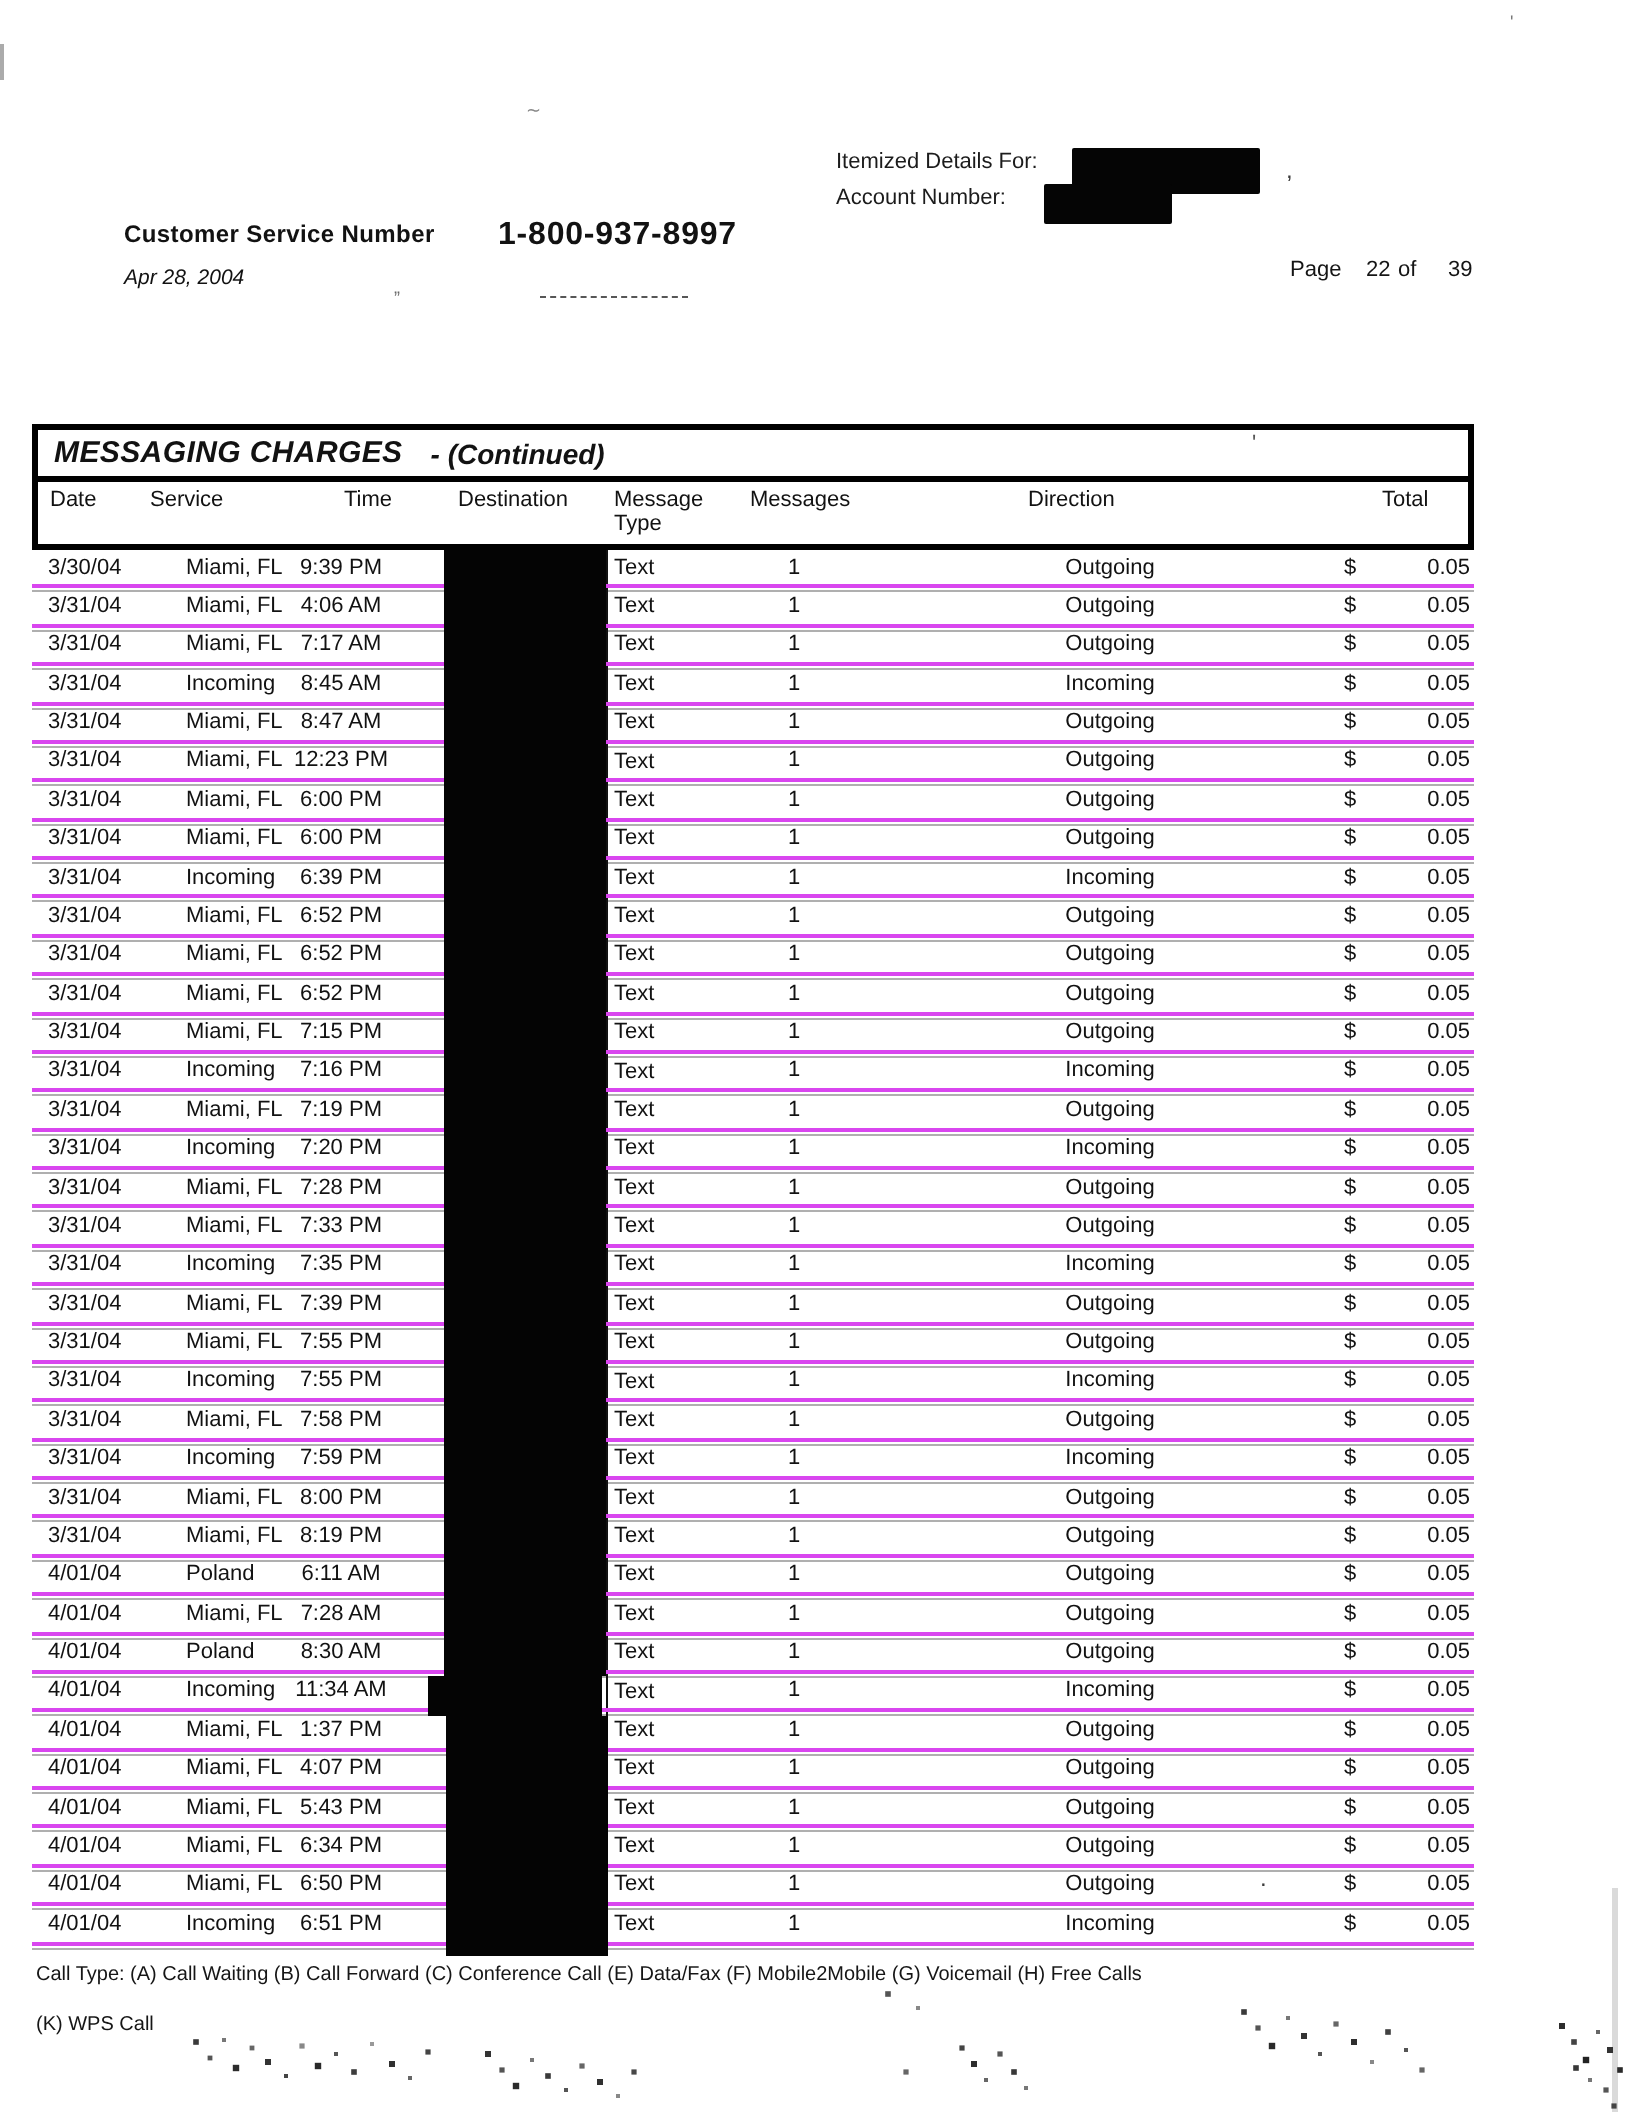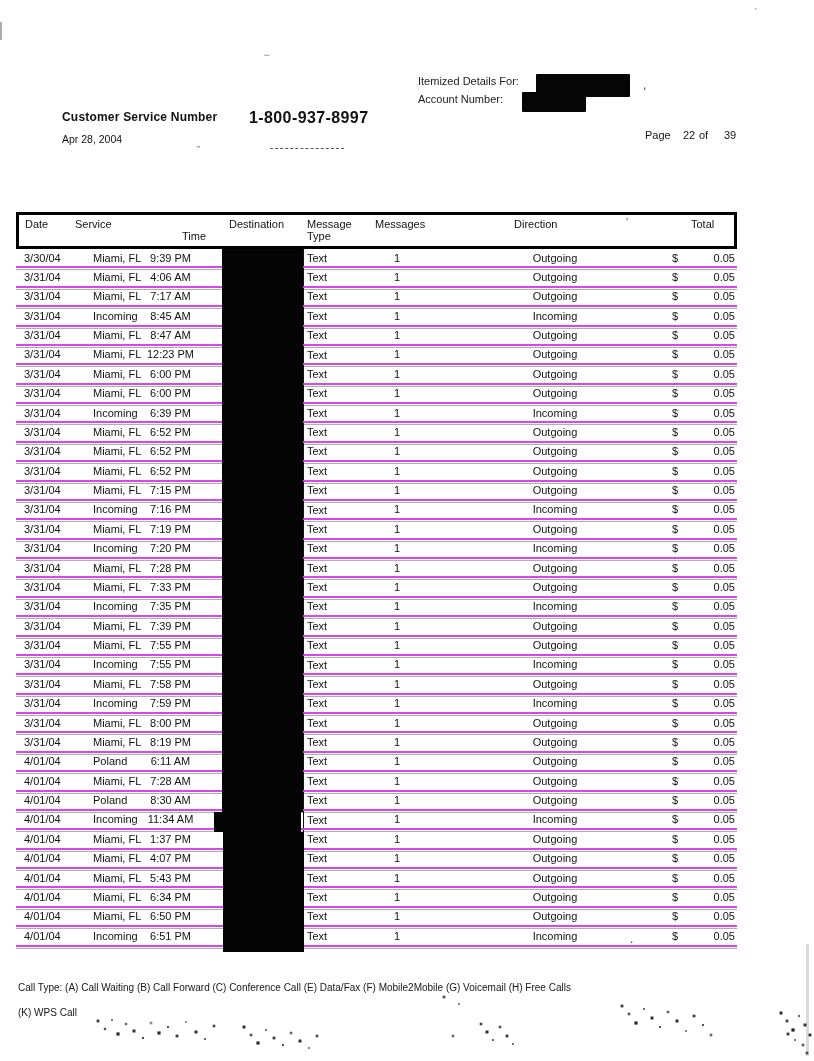--- a/index.html
+++ b/index.html
@@ -9,33 +9,33 @@
     background:#ffffff; overflow:hidden;
     font-family:"Liberation Sans", sans-serif; color:#121212;
   }
   .abs { position:absolute; }
 
   
   .meta-label { font-size:11px; color:#1c1c1c; }
   .redact { position:absolute; background:#050505; border-radius:1px; }
   .cs-label { font-size:12px; font-weight:bold; letter-spacing:.2px; }
   .cs-number { font-size:16px; font-weight:bold; letter-spacing:.4px; }
-  .bill-date { font-size:10.5px; }
+  .bill-date { font-size:10.5px;font-style:italic; }
   .dash-line { position:absolute; width:74px; border-top:1.6px dashed #3a3a3a; opacity:.85; }
   .pageind span { position:absolute; font-size:11px; color:#151515; }
 
   
   .bill-table { position:absolute; left:16px; top:212px; width:721px; }
   .thead-box { border:3px solid #000; }
   .title-row { height:26px; border-bottom:3px solid #000; display:flex; align-items:center; padding-left:8px; }
   .title-row .t1 { font-size:15px; font-weight:bold; font-style:italic; letter-spacing:.2px; }
   .title-row .t2 { font-size:14px; font-weight:bold; font-style:italic; margin-left:14px; }
   .colhead { position:relative; height:31px; font-size:11px; font-weight:normal; }
   .colhead span { position:absolute; top:3px; }
-  .h-date{left:6px;} .h-service{left:56px;} .h-time{left:163px;margin-top:12px;} .h-dest{left:210px;}
+  .h-date{left:6px;} .h-service{left:56px;} .h-time{left:153px;} .h-dest{left:210px;}
   .h-mtype{left:288px; width:52px; line-height:12px;} .h-msgs{left:356px;}
   .h-dir{left:495px;} .h-total{left:672px;}
 
   .tbody { position:relative; }
   .trow { position:relative; height:19.389px; border-bottom:2px solid #d946ef; font-size:11px; }
   .trow::after { content:""; position:absolute; left:0; right:0; bottom:-4px; height:1px;
                  background:#6e6e6e; opacity:.55; }
   .trow span { position:absolute; top:2.5px; white-space:nowrap; }
   .c-date { left:8px; }
   .c-service { left:56px;padding-left:21px; }
@@ -103,20 +103,24 @@
 
   <div class="pageind">
     <span style="left:645px; top:129px;">Page</span>
     <span style="left:683px; top:129px;">22</span>
     <span style="left:699px; top:129px;">of</span>
     <span style="left:724px; top:129px;">39</span>
   </div>
 
   <div class="bill-table">
     <div class="thead-box">
+      <div class="title-row">
+        <span class="t1">MESSAGING CHARGES</span>
+        <span class="t2">- (Continued)</span>
+      </div>
       <div class="colhead">
         <span class="h-date">Date</span>
         <span class="h-service">Service</span>
         <span class="h-time">Time</span>
         <span class="h-dest">Destination</span>
         <span class="h-mtype">Message Type</span>
         <span class="h-msgs">Messages</span>
         <span class="h-dir">Direction</span>
         <span class="h-total">Total</span>
       </div>

